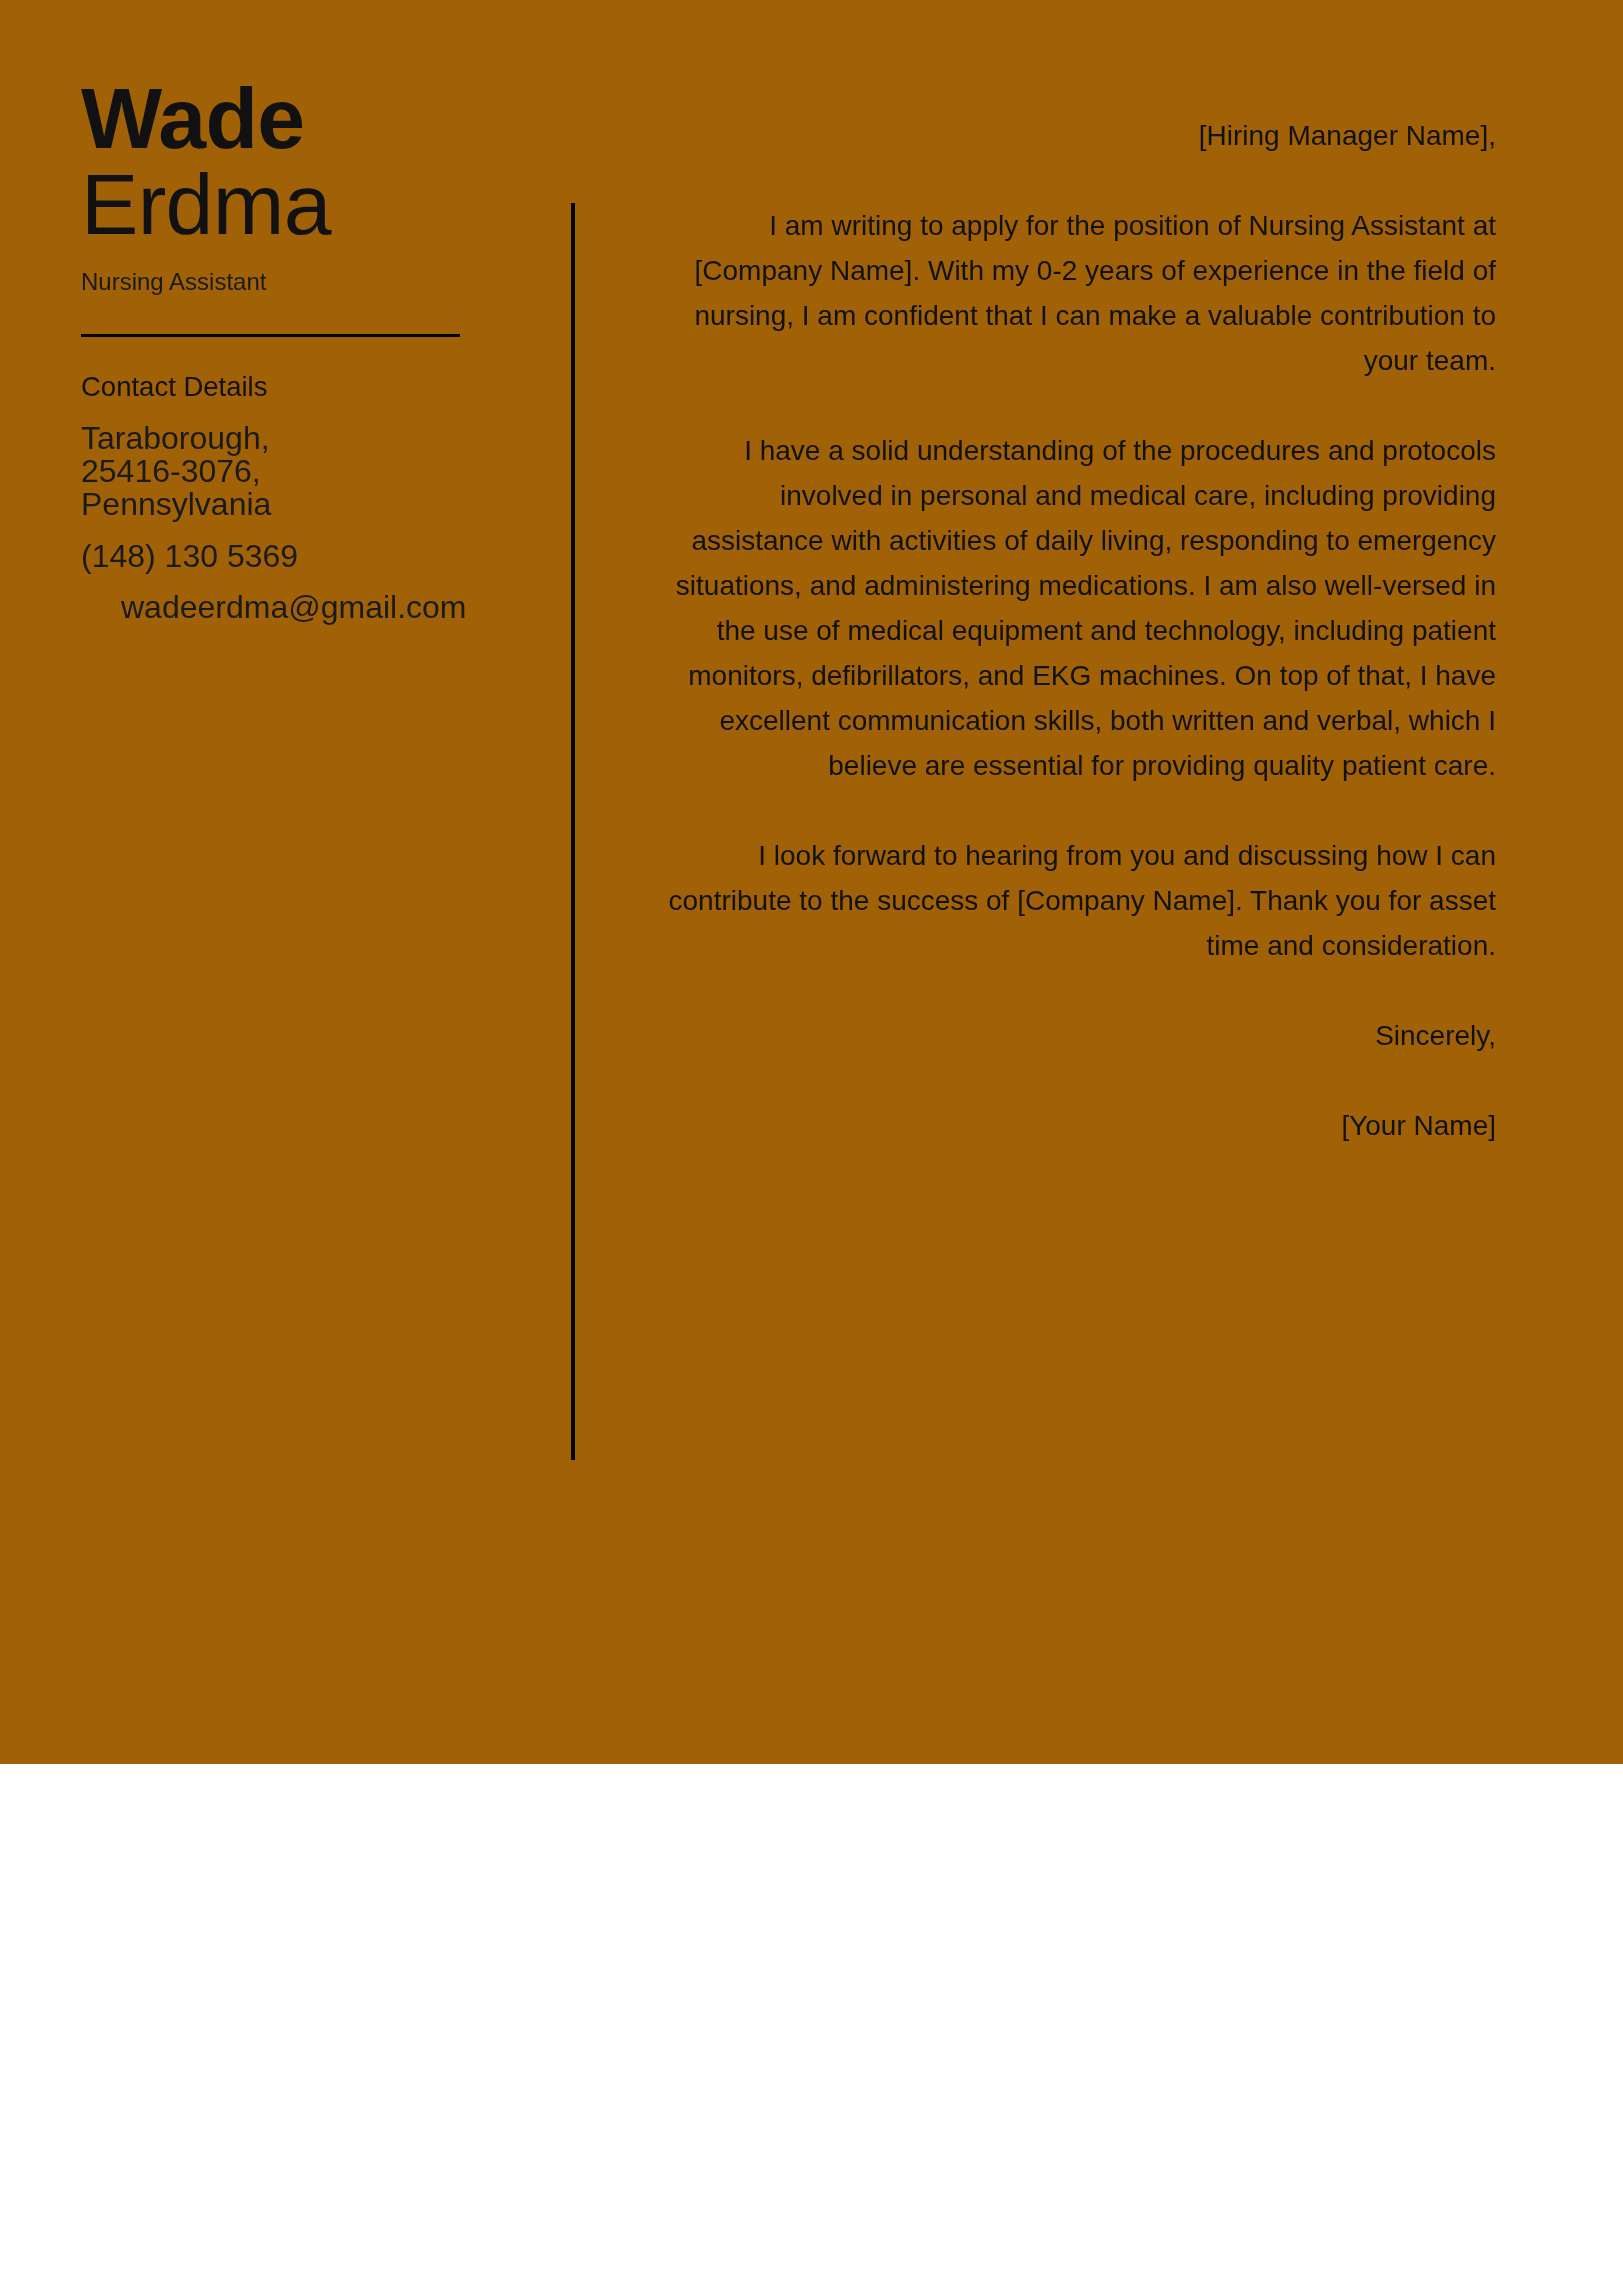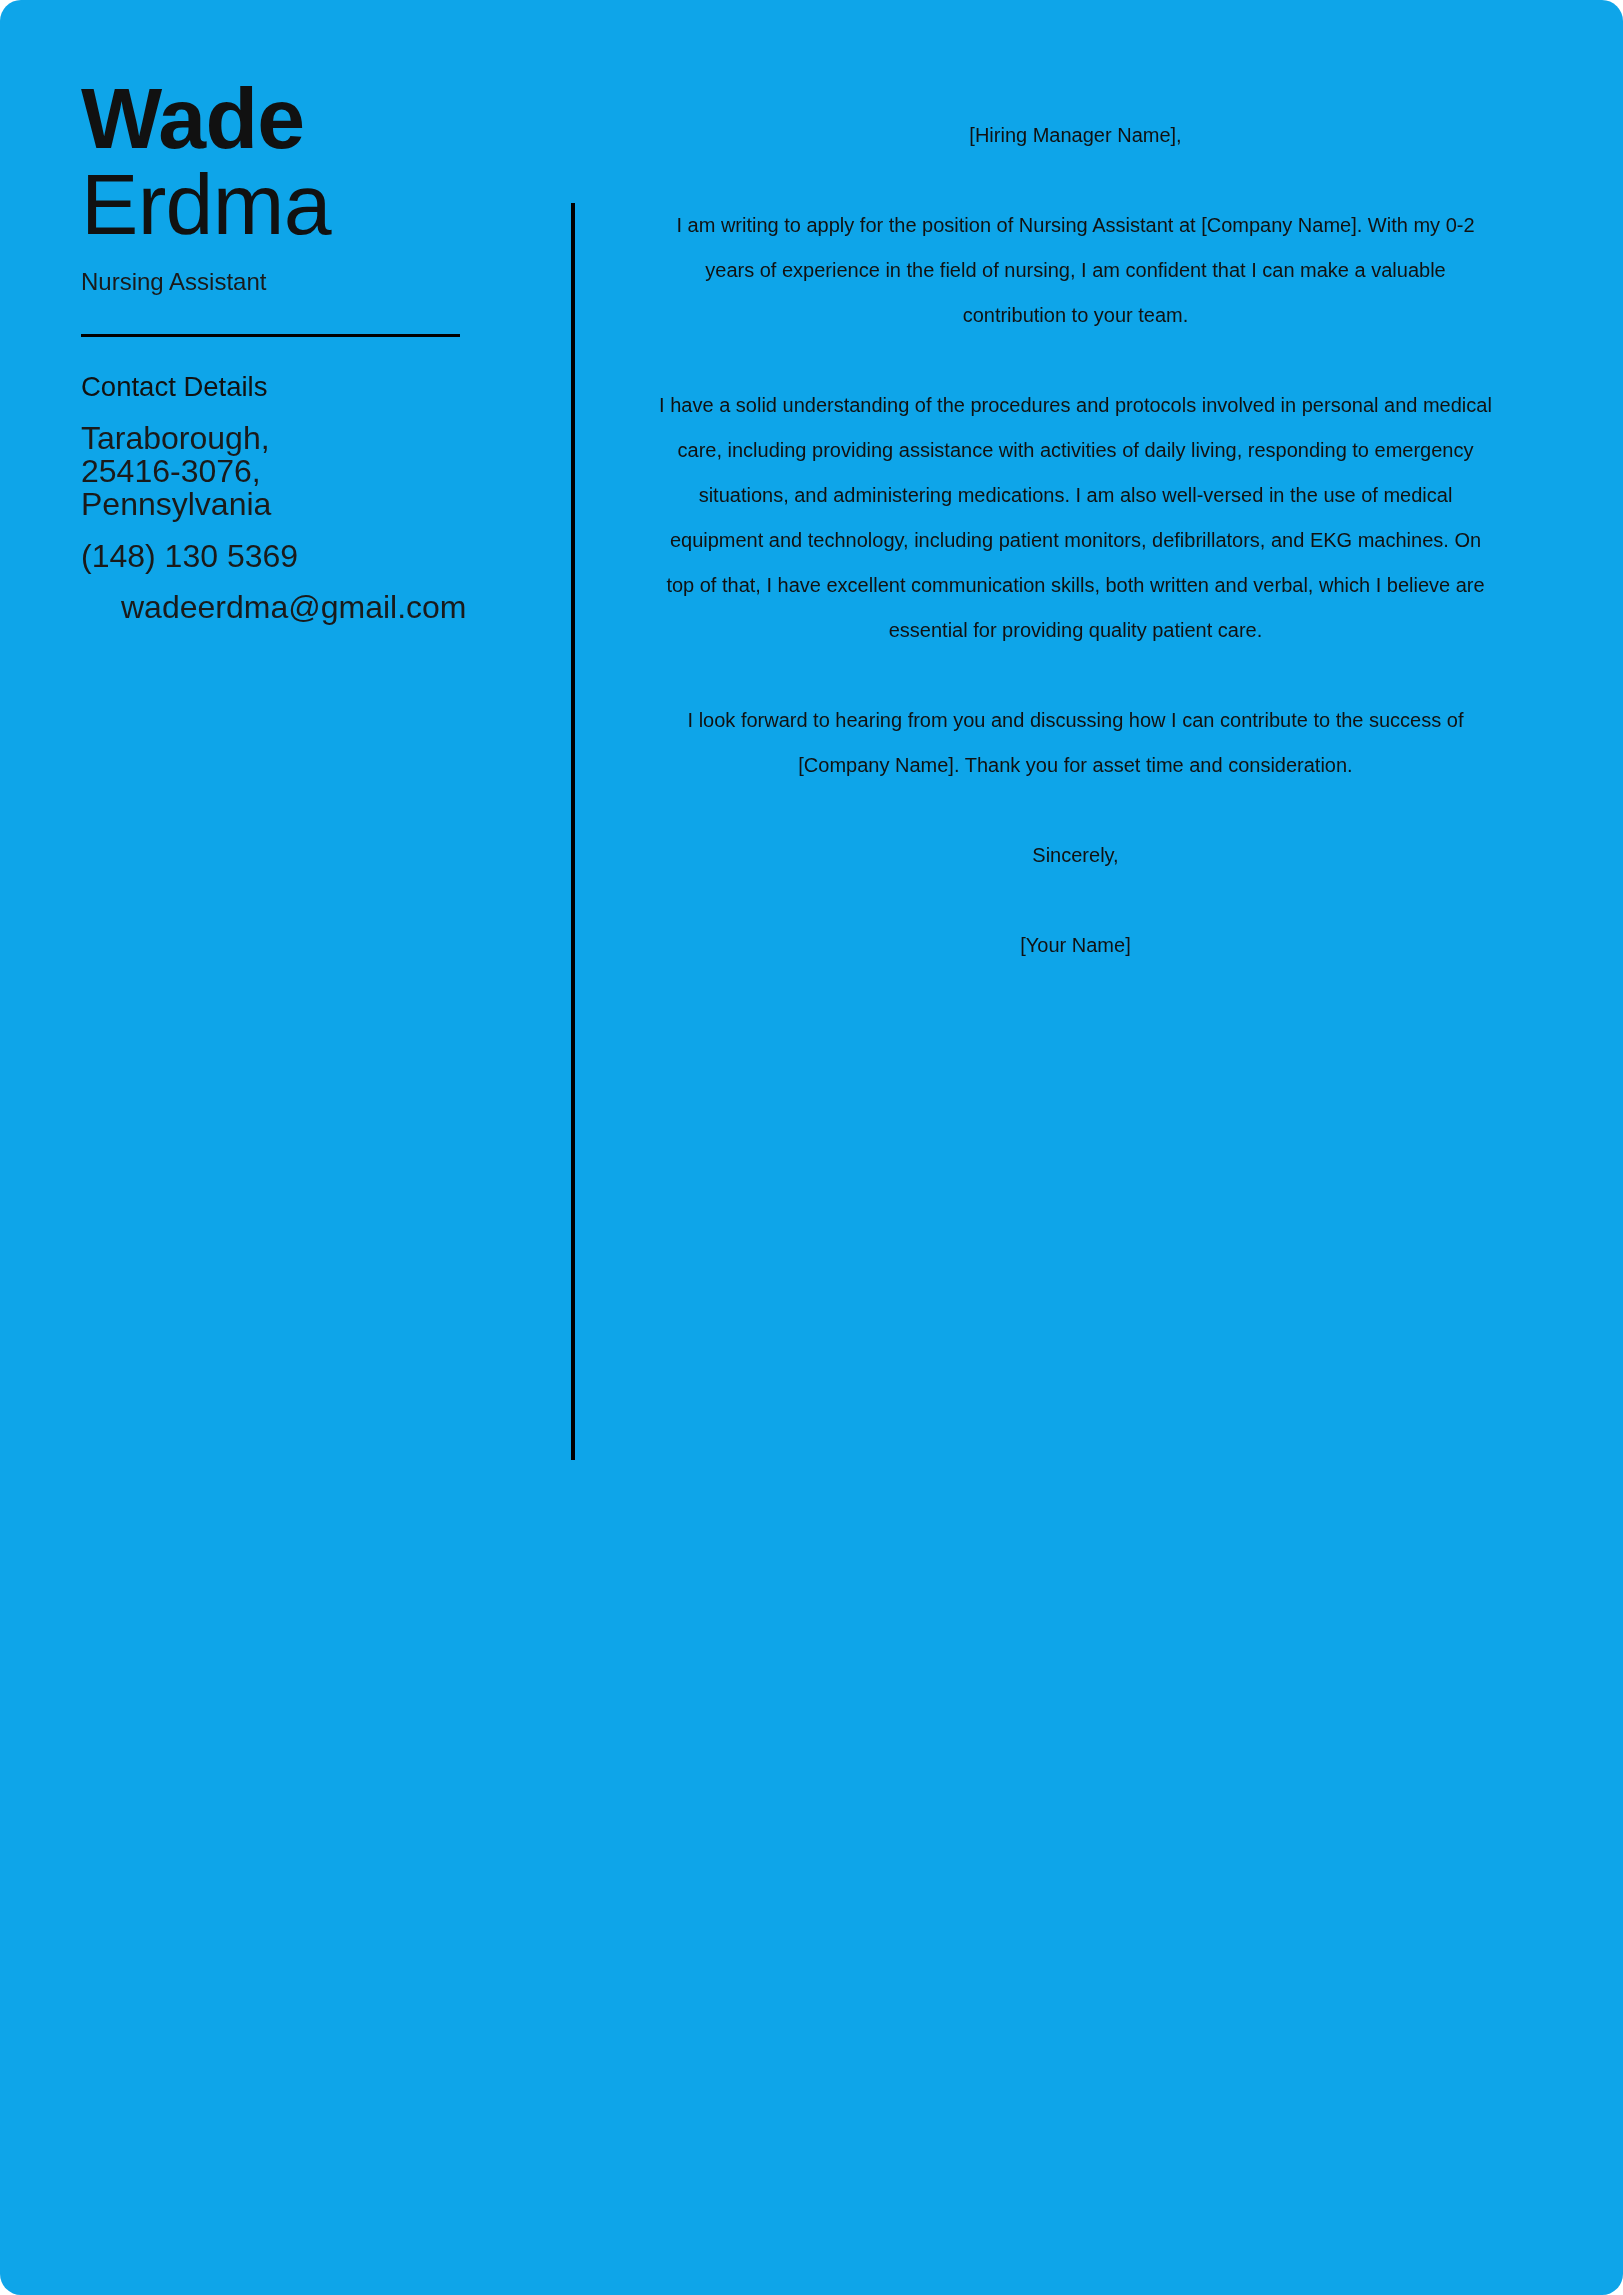--- a/index.html
+++ b/index.html
@@ -12,23 +12,22 @@
     height: 2295px;
     font-family: "Liberation Sans", "DejaVu Sans", sans-serif;
     color: #000000;
     position: relative;
     overflow: hidden;
   }
 
   .page {
     position: relative;
     width: 1623px;
-    height: 2295px;
-    background: #0ea5e9;
-    border-radius: 21px;
+    height: 1764px;
+    background: #a16207;
   }
 
   
   .sidebar {
     position: absolute;
     left: 81px;
     top: 77px;
     width: 406px;
   }
 
@@ -110,25 +109,25 @@
   
   .letter {
     position: absolute;
     left: 655px;
     top: 113px;
     width: 841px;
   }
 
   .letter p {
     margin: 0 0 45px 0;
-    font-size: 20px;
+    font-size: 28px;
     line-height: 45px;
     font-weight: 400;
     color: #111111;
-    text-align: center;
+    text-align: right;
   }
   .letter p:last-child {
     margin-bottom: 0;
   }
 </style>
 </head>
 <body>
 
 <div class="page">
 

